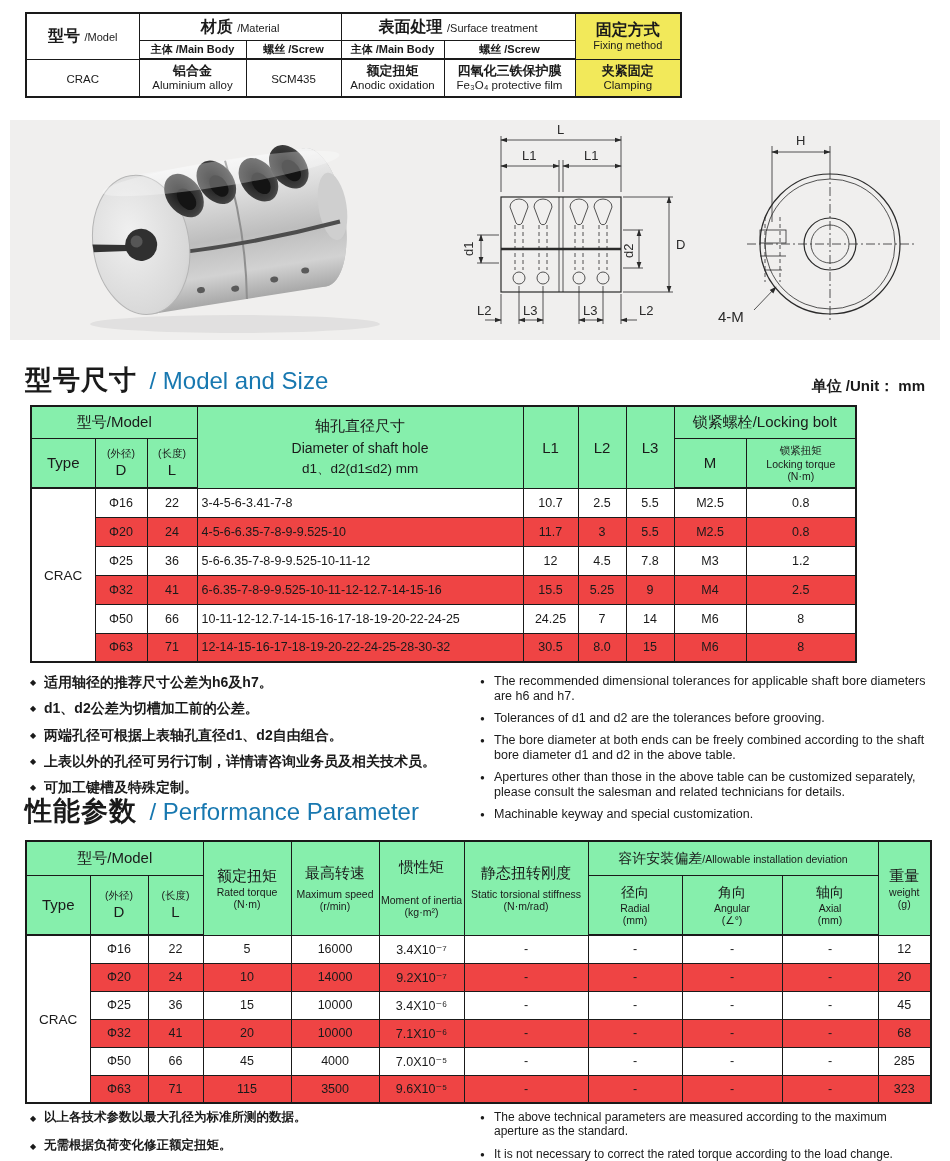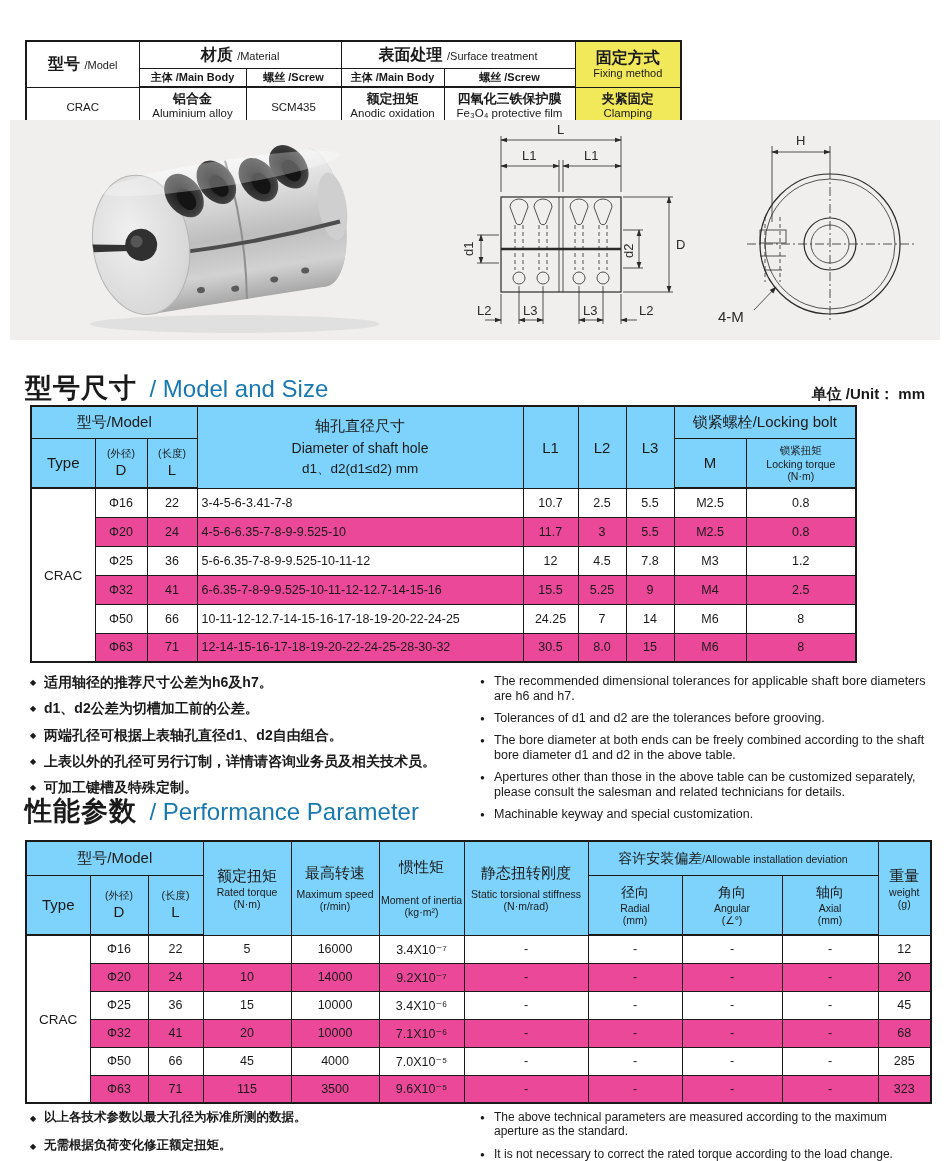--- a/index.html
+++ b/index.html
@@ -1,21 +1,21 @@
 <!DOCTYPE html>
 <html><head>
 <meta charset="utf-8">
 <style>
   * { margin:0; padding:0; box-sizing:border-box; }
   body { background:#ffffff; font-family:"Liberation Sans","DejaVu Sans",sans-serif; color:#1a1a1a; }
   .page { position:relative; width:950px; height:1161px; background:#ffffff; overflow:hidden; }
 
   
   table { border-collapse:collapse; }
-  .top-table { position:absolute; left:25px; top:40px; width:655px; table-layout:fixed;padding-left:43px; }
+  .top-table { position:absolute; left:25px; top:12px; width:655px; table-layout:fixed;padding-left:43px; }
   .top-table th, .top-table td { border:1.5px solid #1a1a1a; text-align:center; vertical-align:middle; line-height:1.15; }
   .top-table { border:2px solid #1a1a1a; }
   .top-table .r1 th { height:27px; }
   .top-table .r2 th { height:19px; border-bottom:2px solid #1a1a1a; }
   .top-table .r3 td { height:38px; }
   .cn-big { font-size:16px; font-weight:bold; }
   .en-sm  { font-size:11px; font-weight:normal; }
   .sub-hd { font-size:11px; font-weight:bold; }
   .cell-cn { font-size:13px; font-weight:bold; }
   .cell-en { font-size:11.5px; }
@@ -31,32 +31,32 @@
 
   
   .sec-head { position:absolute; display:flex; align-items:flex-end; justify-content:space-between; width:900px; left:25px; }
   .sec-title-cn { font-size:27px; font-weight:bold; color:#1a1a1a; letter-spacing:1px; }
   .sec-title-en { font-size:24px; color:#1878b0; margin-left:8px; }
   .unit-label { font-size:15px; font-weight:bold; padding-bottom:2px; }
 
   
   .data-table { table-layout:fixed; border:2px solid #1a1a1a; }
   .data-table th, .data-table td { border:1.5px solid #1a1a1a; text-align:center; vertical-align:middle; }
-  .data-table th { background:#7dd3fc; font-weight:normal; }
+  .data-table th { background:#86efac; font-weight:normal; }
   .hdr-bottom th { border-bottom:2px solid #1a1a1a; }
   .size-table { position:absolute; left:30px; top:405px; width:825px; }
   .perf-table { position:absolute; left:25px; top:840px; width:905px; }
   .h-cn { font-size:14px; }
   .h-cn-b { font-size:15px; }
   .h-en { font-size:13px; }
   .h-sm { font-size:10.5px; }
   .h-lbl { font-size:15px; }
   .data-table td { font-size:12.5px; height:29px; background:#ffffff; }
   .perf-table td { height:28px; }
-  tr.alt td { background:#ec4899; }
+  tr.alt td { background:#ef4444; }
   td.holes-cell { text-align:left; padding-left:4px; }
   td.type-cell { font-size:13.5px; background:#ffffff; }
 
   
   .notes-row { position:absolute; display:flex; left:30px; width:900px; }
   .notes-col { display:flex; flex-direction:column; }
   .note-li { display:flex; align-items:flex-start; }
   .bullet { flex:0 0 14px; text-align:left; }
   .notes-cn { width:450px; }
   .notes-cn .note-li { font-size:14px; font-weight:bold; line-height:1.24; margin-bottom:9px; }
@@ -275,21 +275,21 @@
       <line x1="70" y1="100" x2="70" y2="24" class="thin-line"></line>
       <line x1="128" y1="48" x2="128" y2="24" class="thin-line"></line>
       <line x1="70" y1="30" x2="128" y2="30" class="thin-line" marker-start="url(#arr)" marker-end="url(#arr)"></line>
       <text x="94" y="23" class="dim-text">H</text>
 
       <line x1="52" y1="188" x2="74" y2="165" class="thin-line" marker-end="url(#arr)"></line>
       <text x="16" y="200" class="dim-text" style="font-size:15px">4-M</text>
     </svg>
   </div>
 
-  <div class="sec-head" style="top:370px;">
+  <div class="sec-head" style="top:362px;">
     <div>
       <span class="sec-title-cn">型号尺寸</span>
       <span class="sec-title-en">/ Model and Size</span>
     </div>
     <span class="unit-label">单位 /Unit： mm</span>
   </div>
 
   <table class="data-table size-table">
     <colgroup>
         <col style="width:64px">

